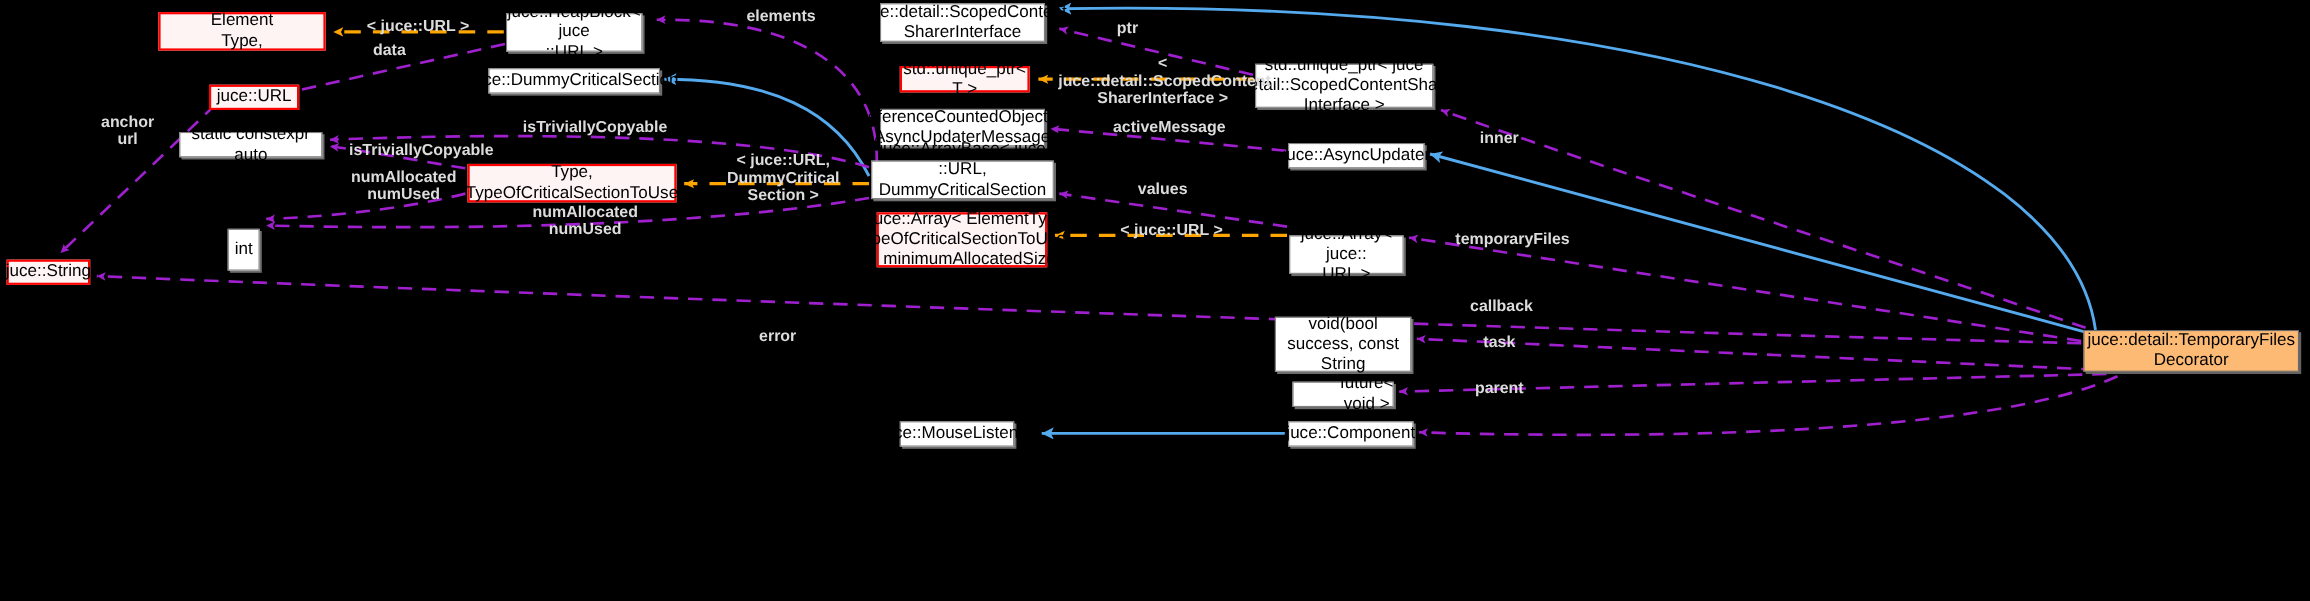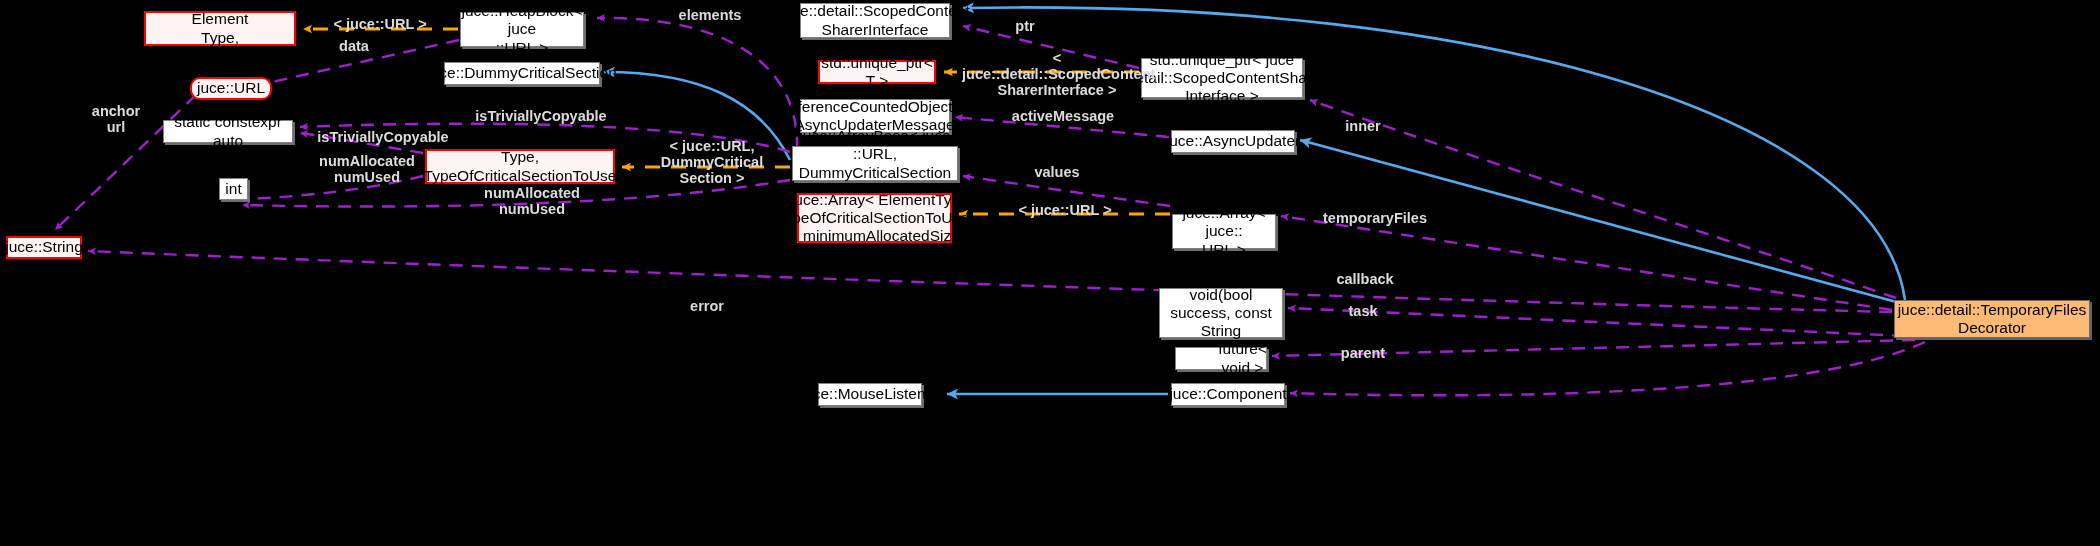--- a/index.html
+++ b/index.html
@@ -124,36 +124,36 @@
 SharerInterface</div>
 
   <div class="node" style="left:1141px;top:58px;width:162px;height:40px;">std::unique_ptr&lt; juce
 ::detail::ScopedContentSharer
 Interface &gt;</div>
 
   <div class="node" style="left:444px;top:62px;width:156px;height:23px;">juce::DummyCriticalSection</div>
 
   <div class="node tmpl" style="left:818px;top:60px;width:118px;height:24px;">std::unique_ptr&lt; T &gt;</div>
 
-  <div class="node tmpl" style="left:190px;top:77px;width:82px;height:23px;border-radius:10px;">juce::URL</div>
+  <div class="node tmpl" style="left:190px;top:77px;width:82px;height:23px;">juce::URL</div>
 
   <div class="node" style="left:800px;top:99px;width:150px;height:34px;">ReferenceCountedObjectPtr
 &lt; AsyncUpdaterMessage &gt;</div>
 
   <div class="node" style="left:163px;top:120px;width:130px;height:23px;">static constexpr auto</div>
 
   <div class="node" style="left:1171px;top:130px;width:124px;height:23px;">juce::AsyncUpdater</div>
 
   <div class="node tmpl" style="left:425px;top:149px;width:190px;height:35px;">juce::ArrayBase&lt; Element
 Type, TypeOfCriticalSectionToUse &gt;</div>
 
   <div class="node" style="left:792px;top:146px;width:166px;height:35px;">juce::ArrayBase&lt; juce
 ::URL, DummyCriticalSection &gt;</div>
 
-  <div class="node" style="left:207px;top:178px;width:29px;height:22px;margin-left:12px;">int</div>
+  <div class="node" style="left:207px;top:208px;width:29px;height:38px;">int</div>
 
   <div class="node tmpl" style="left:797px;top:193px;width:155px;height:50px;text-align:right;">juce::Array&lt; ElementType,
 TypeOfCriticalSectionToUse,
 minimumAllocatedSize &gt;</div>
 
   <div class="node" style="left:1172px;top:198px;width:104px;height:35px;margin-top:16px;">juce::Array&lt; juce::
 URL &gt;</div>
 
   <div class="node focus" style="left:1894px;top:300px;width:196px;height:38px;">juce::detail::TemporaryFiles
 Decorator</div>

